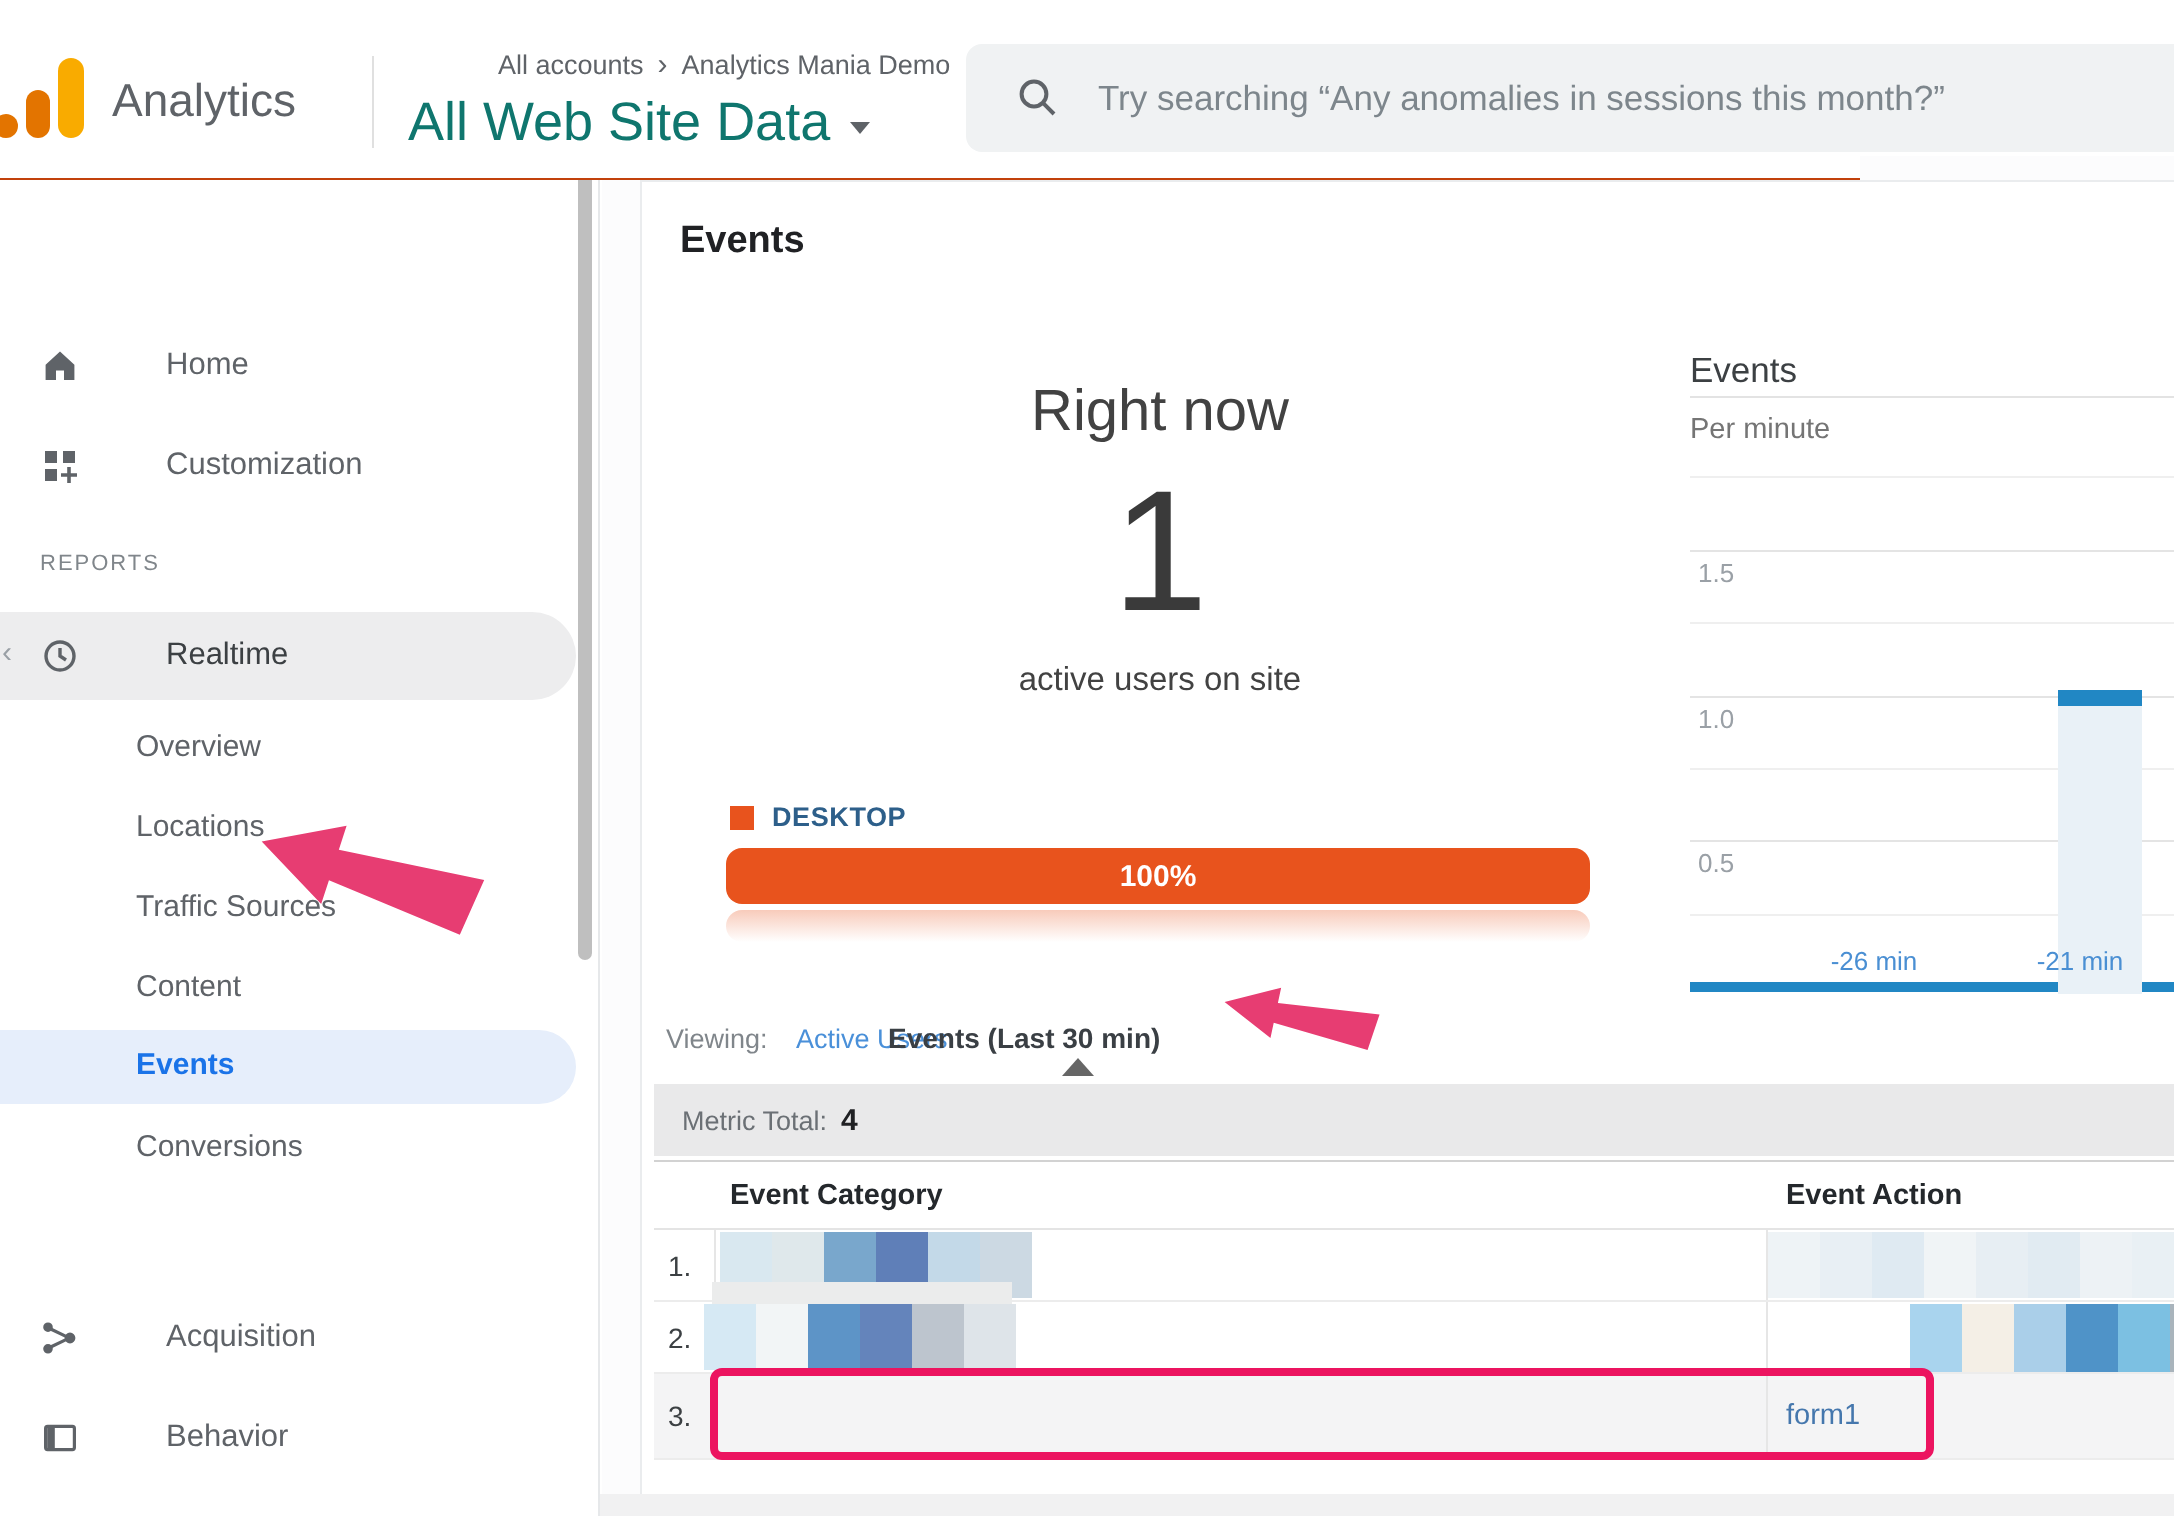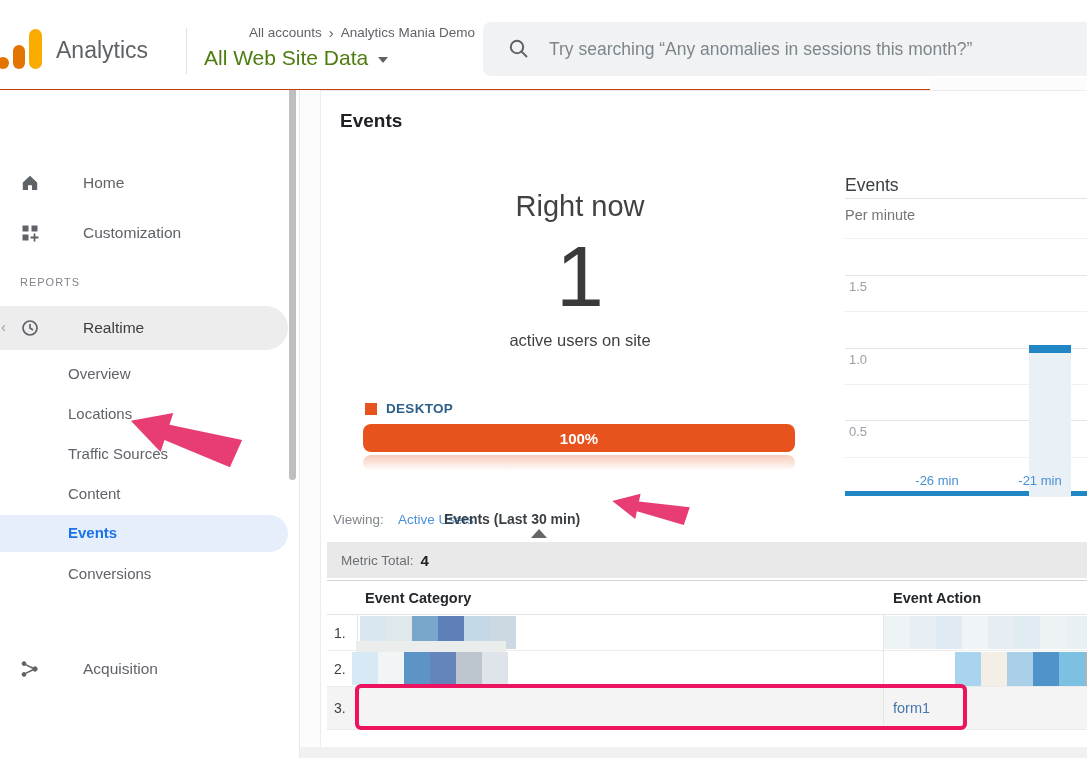--- a/index.html
+++ b/index.html
@@ -10,21 +10,21 @@
   #header { position:absolute; left:0; top:12px; width:930px; height:78px; background:#fff; border-bottom:1px solid #c2410c; z-index:5; }
   .ga-logo { position:absolute; left:0; top:14px; width:46px; height:46px; }
   .ga-dot { position:absolute; left:-3px; top:31px; width:12px; height:12px; border-radius:50%; background:#e37400; }
   .ga-bar-mid { position:absolute; left:13px; top:19px; width:12px; height:24px; border-radius:6px; background:#e37400; }
   .ga-bar-tall { position:absolute; left:29px; top:3px; width:13px; height:40px; border-radius:6.5px; background:#f9ab00; }
   .brand { position:absolute; left:56px; top:25px; font-size:23px; color:#5f6368; }
   .hdr-divider { position:absolute; left:186px; top:16px; width:1px; height:46px; background:#e0e0e0; }
   .breadcrumb { position:absolute; left:205px; top:12px; font-size:13.5px; color:#5f6368; display:flex; align-items:center; gap:7px;margin-left:44px; }
   .crumb-chev::before { content:"›"; font-size:15px; color:#5f6368; }
   .view-row { position:absolute; left:204px; top:34px; display:flex; align-items:center; gap:10px; cursor:pointer; }
-  .view-name { font-size:21px; color:#4d7c0f; }
+  .view-name { font-size:27px; color:#0f766e; }
   .caret-down { width:0; height:0; border-left:5px solid transparent; border-right:5px solid transparent; border-top:6px solid #5f6368; margin-top:4px; }
   .search-pill { position:absolute; left:483px; top:10px; width:620px; height:54px; background:#f0f2f3; border-radius:8px; display:flex; align-items:center; }
   .search-icon { margin-left:24px; width:24px; height:24px; flex:0 0 auto; }
   .search-input { border:none; outline:none; background:transparent; font-family:"Liberation Sans",sans-serif; font-size:17.5px; color:#701a75; margin-left:18px; width:520px; }
   .search-input::placeholder { color:#7d868c; opacity:1; }
 
   
   #sidebar { position:absolute; left:0; top:78px; width:300px; height:680px; background:#fff; border-right:1px solid #e6e8ea; z-index:4; }
   .side-item { position:absolute; left:0; width:300px; height:38px; display:flex; align-items:center; cursor:pointer; }
   .side-item .ic { position:absolute; left:20px; width:20px; height:20px; }
@@ -173,20 +173,27 @@
 
   <div class="side-item" style="top:572px">
     <svg class="ic" viewBox="0 0 20 20" fill="#5f6368" stroke="#5f6368">
       <circle cx="4" cy="4.6" r="1.9"></circle>
         <circle cx="4" cy="15.4" r="1.9"></circle>
         <circle cx="15" cy="10" r="2.2"></circle>
       <line x1="5.6" y1="5.6" x2="13" y2="9.2" stroke-width="1.6"></line>
       <line x1="5.6" y1="14.4" x2="13" y2="10.8" stroke-width="1.6"></line>
     </svg>
     <span class="lbl">Acquisition</span>
+  </div>
+  <div class="side-item" style="top:622px">
+    <svg class="ic" viewBox="0 0 20 20" fill="none" stroke="#5f6368" stroke-width="1.6">
+      <rect x="2.8" y="4.2" width="14.4" height="11.6" rx="1"></rect>
+      <rect x="3.6" y="5" width="3.8" height="10" fill="#5f6368" stroke="none"></rect>
+    </svg>
+    <span class="lbl">Behavior</span>
   </div>
   <div class="side-item" style="top:672px">
     
     
   </div>
 
   <div class="scroll-thumb"></div>
 </div>
 
 <div id="main-bg"></div>

